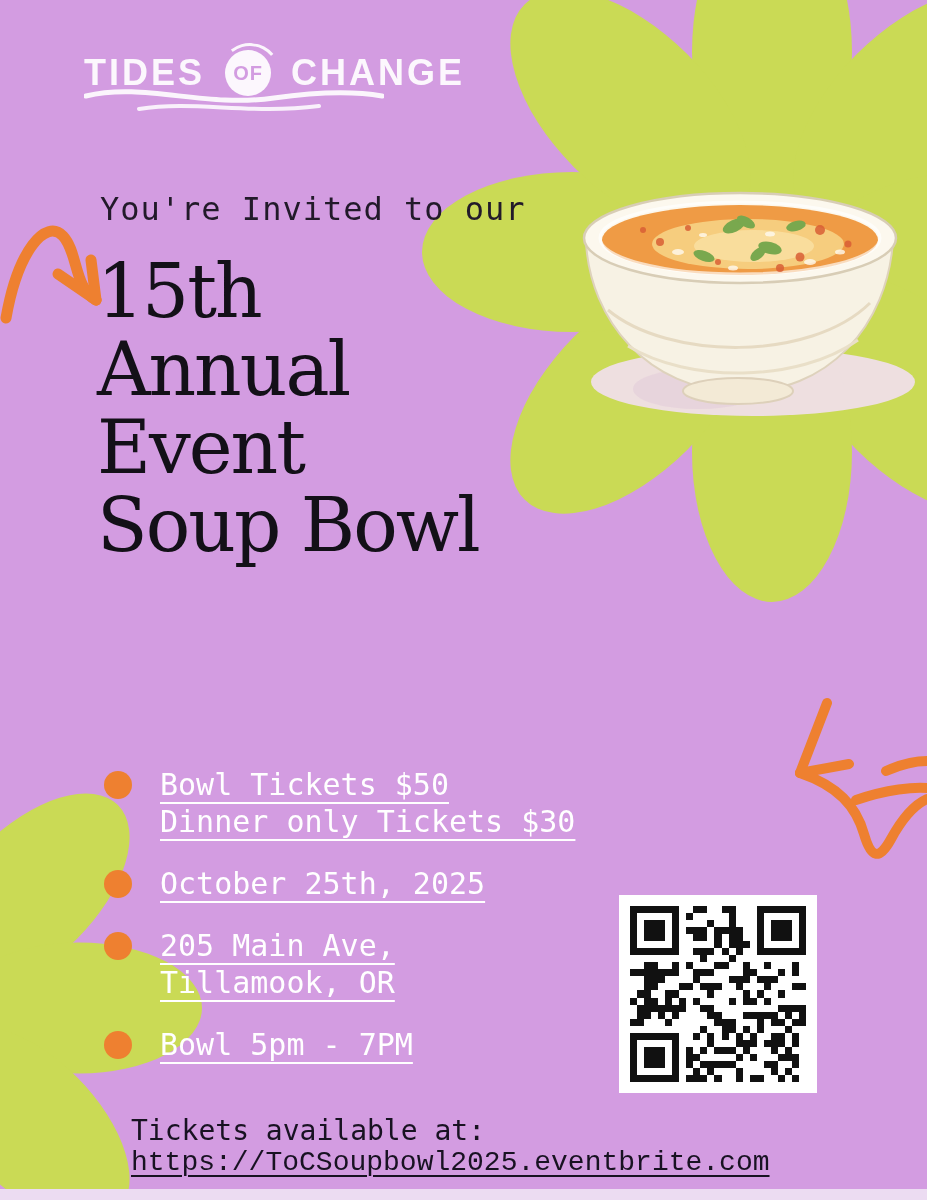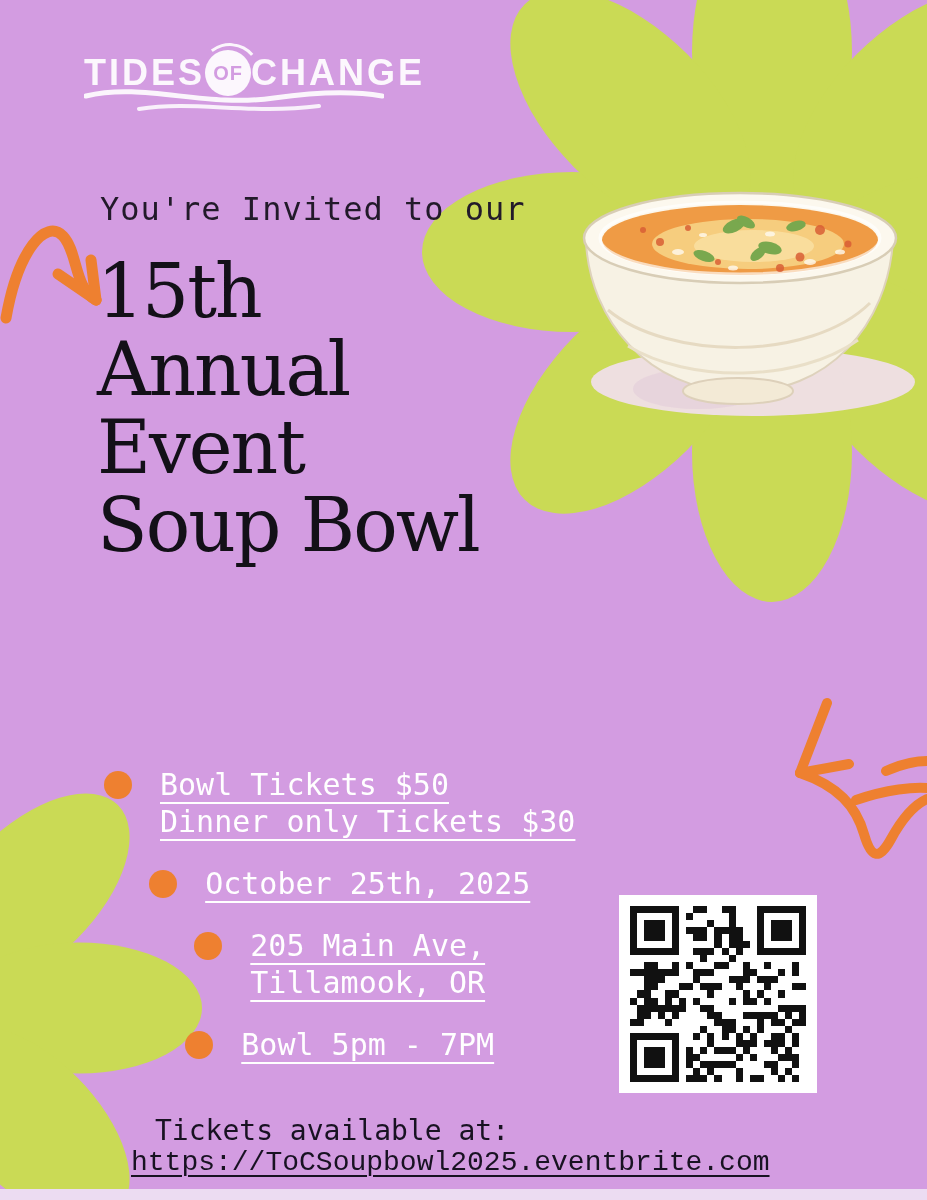--- a/index.html
+++ b/index.html
@@ -7,41 +7,41 @@
     position:relative;
     width:927px;height:1200px;
     margin:0 auto;
     background:#d39ce1;
     overflow:hidden;
     font-family:"DejaVu Sans Mono", monospace;
   }
   .deco-layer{position:absolute;left:0;top:0;width:927px;height:1200px;pointer-events:none;}
   
   .logo{position:absolute;left:84px;top:50px;color:rgba(255,255,255,.92);}
-  .logo-row{display:flex;align-items:center;gap:0;font-family:"Liberation Sans",sans-serif;font-weight:bold;font-size:36px;letter-spacing:3px;}
+  .logo-row{display:flex;align-items:center;gap:20px;font-family:"Liberation Sans",sans-serif;font-weight:bold;font-size:36px;letter-spacing:3px;}
   .logo-circle{position:relative;width:46px;height:46px;border-radius:50%;background:rgba(255,255,255,.92);display:flex;align-items:center;justify-content:center;}
   .logo-circle::before{content:"";position:absolute;left:-5px;top:-7px;width:54px;height:52px;border:3px solid rgba(255,255,255,.9);border-color:rgba(255,255,255,.9) transparent transparent transparent;border-radius:50%;transform:rotate(6deg);}
   .logo-circle span{font-size:20px;letter-spacing:1px;color:#d39ce1;}
   .logo-waves{display:block;margin-top:-14px;}
   
   .intro{position:absolute;left:100px;top:190px;font-size:32px;color:#221a2a;letter-spacing:1px;}
   .title{position:absolute;left:97px;top:252px;font-family:"DejaVu Serif",serif;font-weight:normal;font-size:74px;line-height:78px;letter-spacing:-2px;color:#131018;}
   .desc{position:absolute;left:91px;top:592px;font-size:31px;line-height:36px;color:#1d1626;}
   
-  .bullets{position:absolute;left:104px;top:766px;display:flex;flex-direction:column;gap:25px;align-items:center;}
+  .bullets{position:absolute;left:104px;top:766px;display:flex;flex-direction:column;gap:25px;}
   .bullet{display:flex;align-items:flex-start;}
   .bullet .dot{flex:none;width:28px;height:28px;border-radius:50%;background:#ee8030;margin-top:5px;margin-right:28px;}
   .bullet .line{color:#ffffff;font-size:30px;line-height:37px;text-decoration:underline;text-underline-offset:7px;text-decoration-thickness:2px;white-space:nowrap;}
   
   .bowl{position:absolute;left:548px;top:110px;width:380px;height:312px;}
   
   .qr{position:absolute;left:619px;top:895px;width:176px;height:176px;background:#ffffff;padding:11px;}
   .qr svg{display:block;width:176px;height:176px;}
   
-  .footer-label{position:absolute;left:131px;top:1114px;font-size:28px;color:#181222;margin-left:24px;}
+  .footer-label{position:absolute;left:131px;top:1114px;font-size:28px;color:#181222;}
   .footer-url{position:absolute;left:131px;top:1147px;font-size:28px;color:#181222;text-decoration:underline;text-underline-offset:5px;text-decoration-thickness:2px;white-space:nowrap;font-family:Liberation Mono, monospace;}
   .bottom-strip{position:absolute;left:0;bottom:0;width:100%;height:11px;background:#ecdcf2;}
 </style>
 </head>
 <body>
 
 <div class="poster">
 
   <svg class="deco-layer" viewBox="0 0 927 1200">
 

